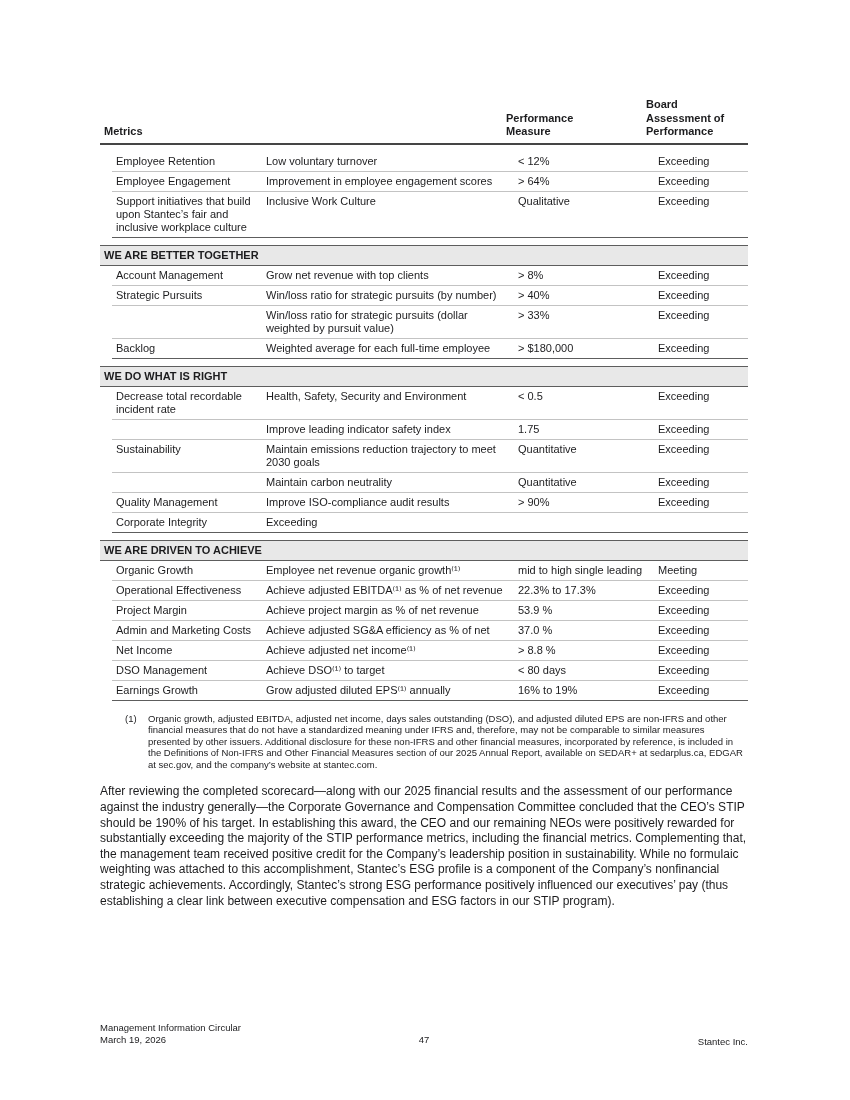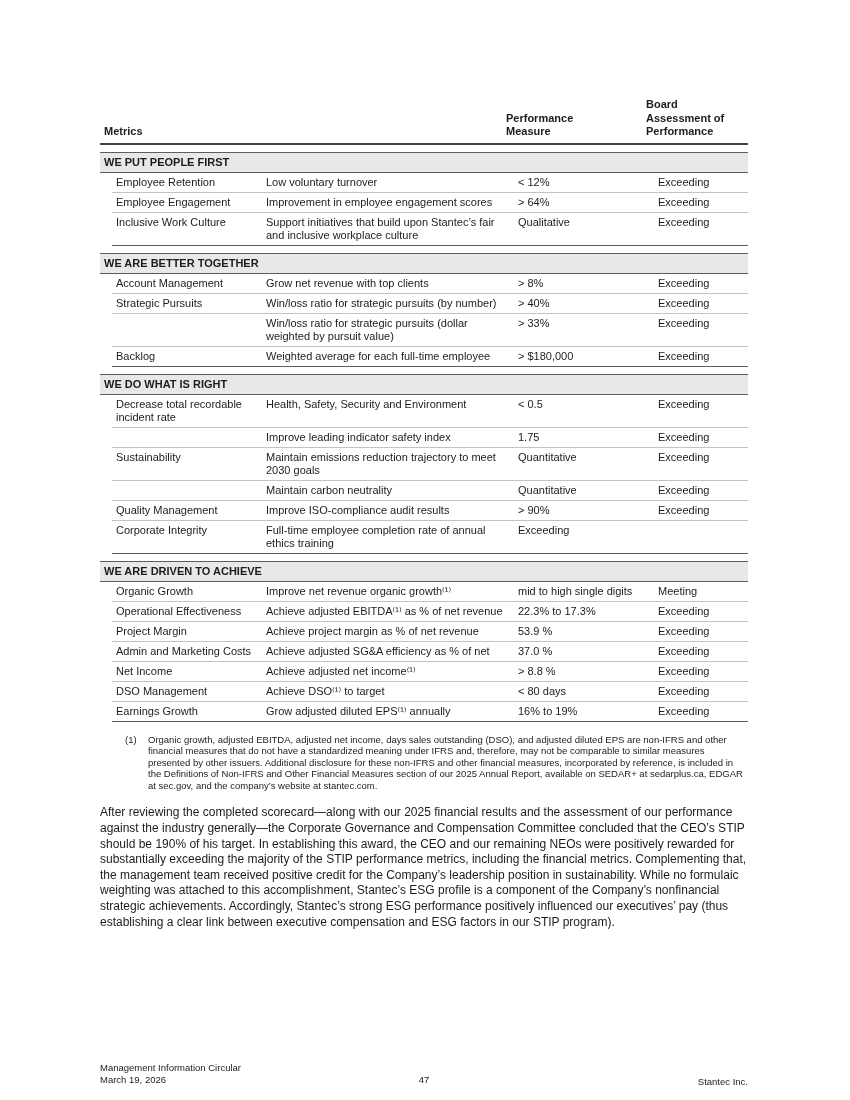--- a/index.html
+++ b/index.html
@@ -44,21 +44,21 @@
   }
   .fn-label { flex:0 0 23px; }
   .fn-text { flex:1; }
 
   
   .paragraph { margin-top:14px; width:652px; font-size:12px; line-height:15.6px; }
 
   
   .footer {
     position:absolute; left:100px; top:1022px; width:648px;
-    font-size:9.5px; line-height:11.5px;margin-top:40px;
+    font-size:9.5px; line-height:11.5px;
   }
   .footer-center { position:absolute; top:11.5px; left:0; width:100%; text-align:center; }
   .footer-right  { position:absolute; top:14px; right:0; }
 </style>
 </head>
 <body>
 
 <div class="page">
   <div class="content">
 
@@ -67,36 +67,35 @@
         <div class="hcell metric">Metrics</div>
         <div class="hcell"></div>
         <div class="hcell value">Performance
 Measure</div>
         <div class="hcell assessment">Board
 Assessment of
 Performance</div>
       </div>
       <div id="scorecard-body">
           <div class="section-gap"></div>
-          <div class="section-header">WE PUT PEOPLE FIRST</div>
           <div class="row">
             <div class="cell metric">Employee Retention</div>
             <div class="cell measure">Low voluntary turnover</div>
             <div class="cell value">&lt; 12%</div>
             <div class="cell assessment">Exceeding</div>
           </div>
           <div class="row">
             <div class="cell metric">Employee Engagement</div>
             <div class="cell measure">Improvement in employee engagement scores</div>
             <div class="cell value">&gt; 64%</div>
             <div class="cell assessment">Exceeding</div>
           </div>
           <div class="row last">
+            <div class="cell measure">Support initiatives that build upon Stantec’s fair and inclusive workplace culture</div>
             <div class="cell metric">Inclusive Work Culture</div>
-            <div class="cell measure">Support initiatives that build upon Stantec’s fair and inclusive workplace culture</div>
             <div class="cell value">Qualitative</div>
             <div class="cell assessment">Exceeding</div>
           </div>
           <div class="section-gap"></div>
           <div class="section-header">WE ARE BETTER TOGETHER</div>
           <div class="row">
             <div class="cell metric">Account Management</div>
             <div class="cell measure">Grow net revenue with top clients</div>
             <div class="cell value">&gt; 8%</div>
             <div class="cell assessment">Exceeding</div>
@@ -146,29 +145,28 @@
             <div class="cell assessment">Exceeding</div>
           </div>
           <div class="row">
             <div class="cell metric">Quality Management</div>
             <div class="cell measure">Improve ISO-compliance audit results</div>
             <div class="cell value">&gt; 90%</div>
             <div class="cell assessment">Exceeding</div>
           </div>
           <div class="row last">
             <div class="cell metric">Corporate Integrity</div>
-            <div class="cell measure">Full-time employee completion rate of annual ethics training</div>
             <div class="cell assessment">Exceeding</div>
           </div>
           <div class="section-gap"></div>
           <div class="section-header">WE ARE DRIVEN TO ACHIEVE</div>
           <div class="row">
             <div class="cell metric">Organic Growth</div>
-            <div class="cell measure">Improve net revenue organic growth⁽¹⁾</div>
-            <div class="cell value">mid to high single digits</div>
+            <div class="cell measure">Employee net revenue organic growth⁽¹⁾</div>
+            <div class="cell value">mid to high single leading</div>
             <div class="cell assessment">Meeting</div>
           </div>
           <div class="row">
             <div class="cell metric">Operational Effectiveness</div>
             <div class="cell measure">Achieve adjusted EBITDA⁽¹⁾ as % of net revenue</div>
             <div class="cell value">22.3% to 17.3%</div>
             <div class="cell assessment">Exceeding</div>
           </div>
           <div class="row">
             <div class="cell metric">Project Margin</div>

